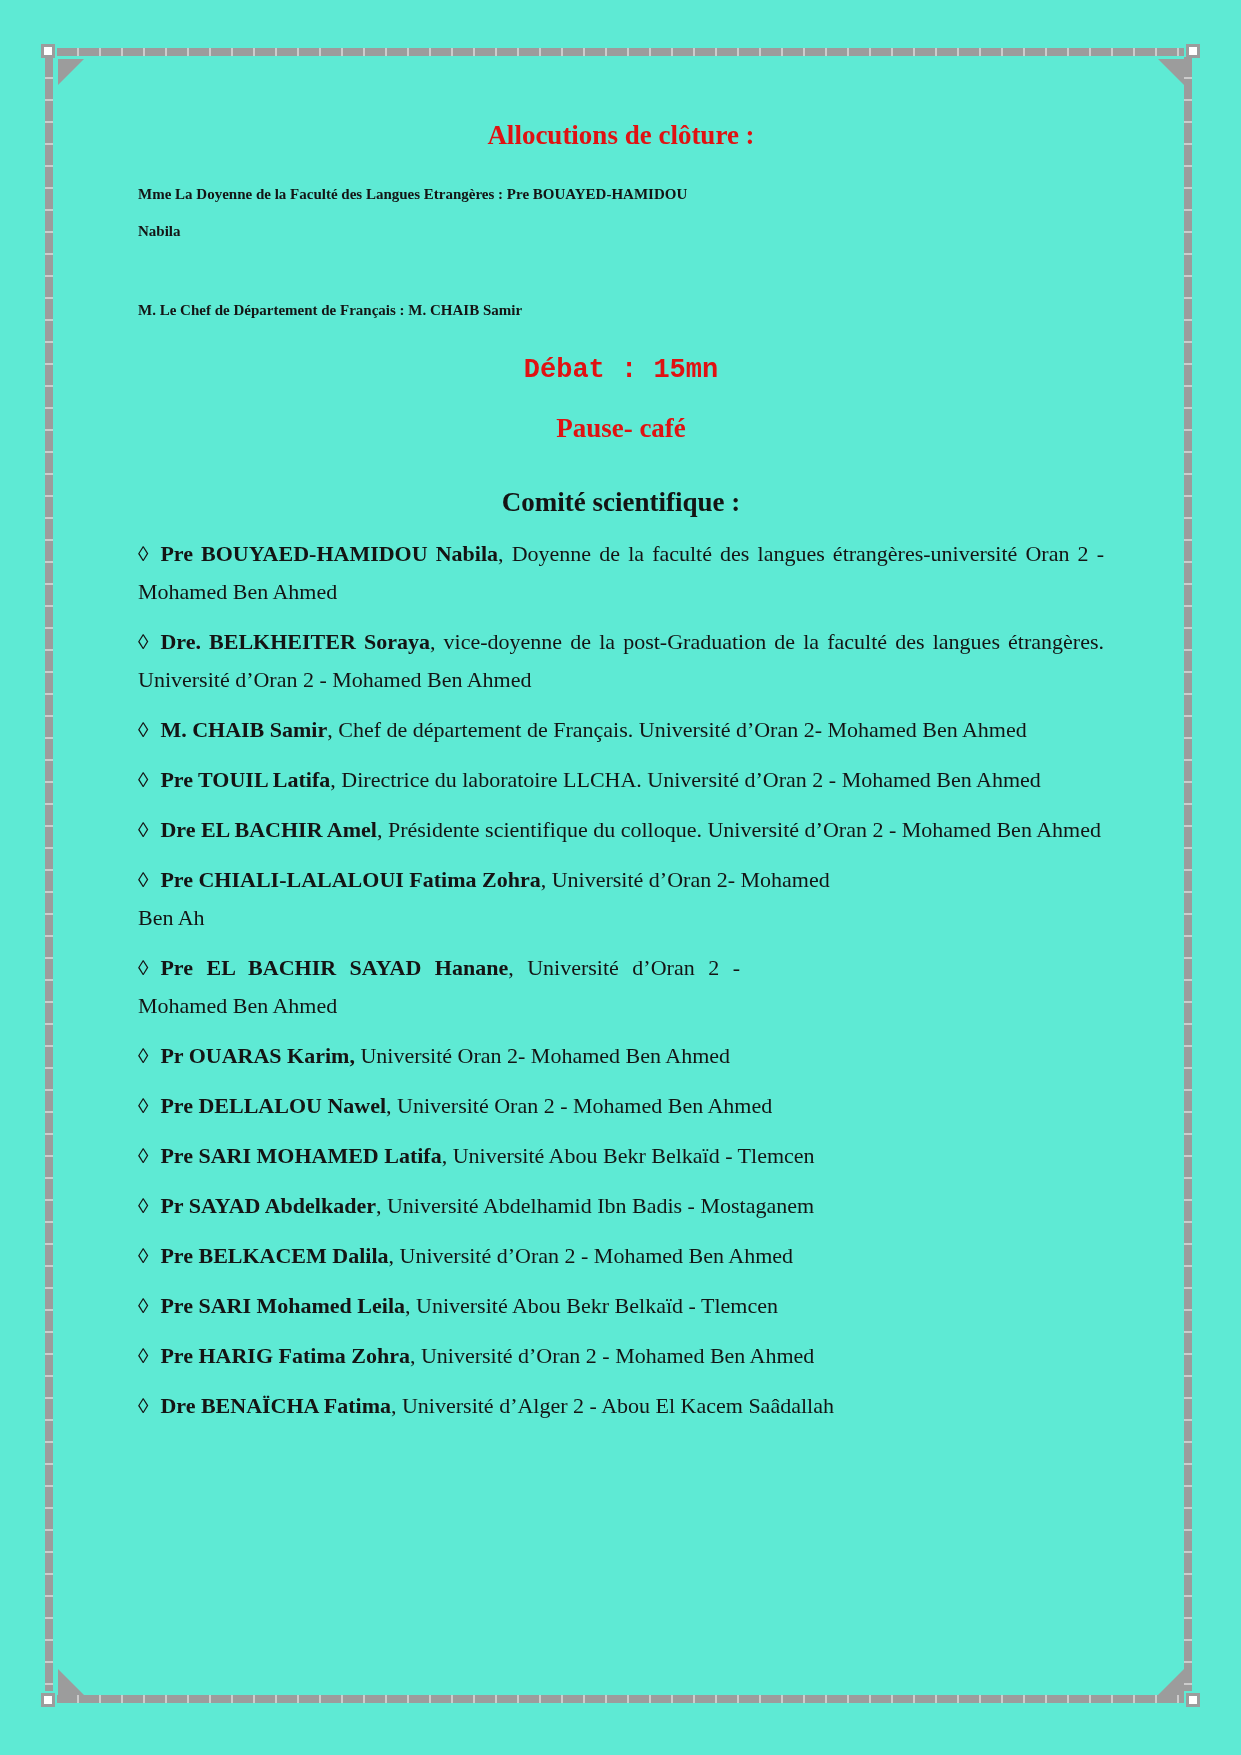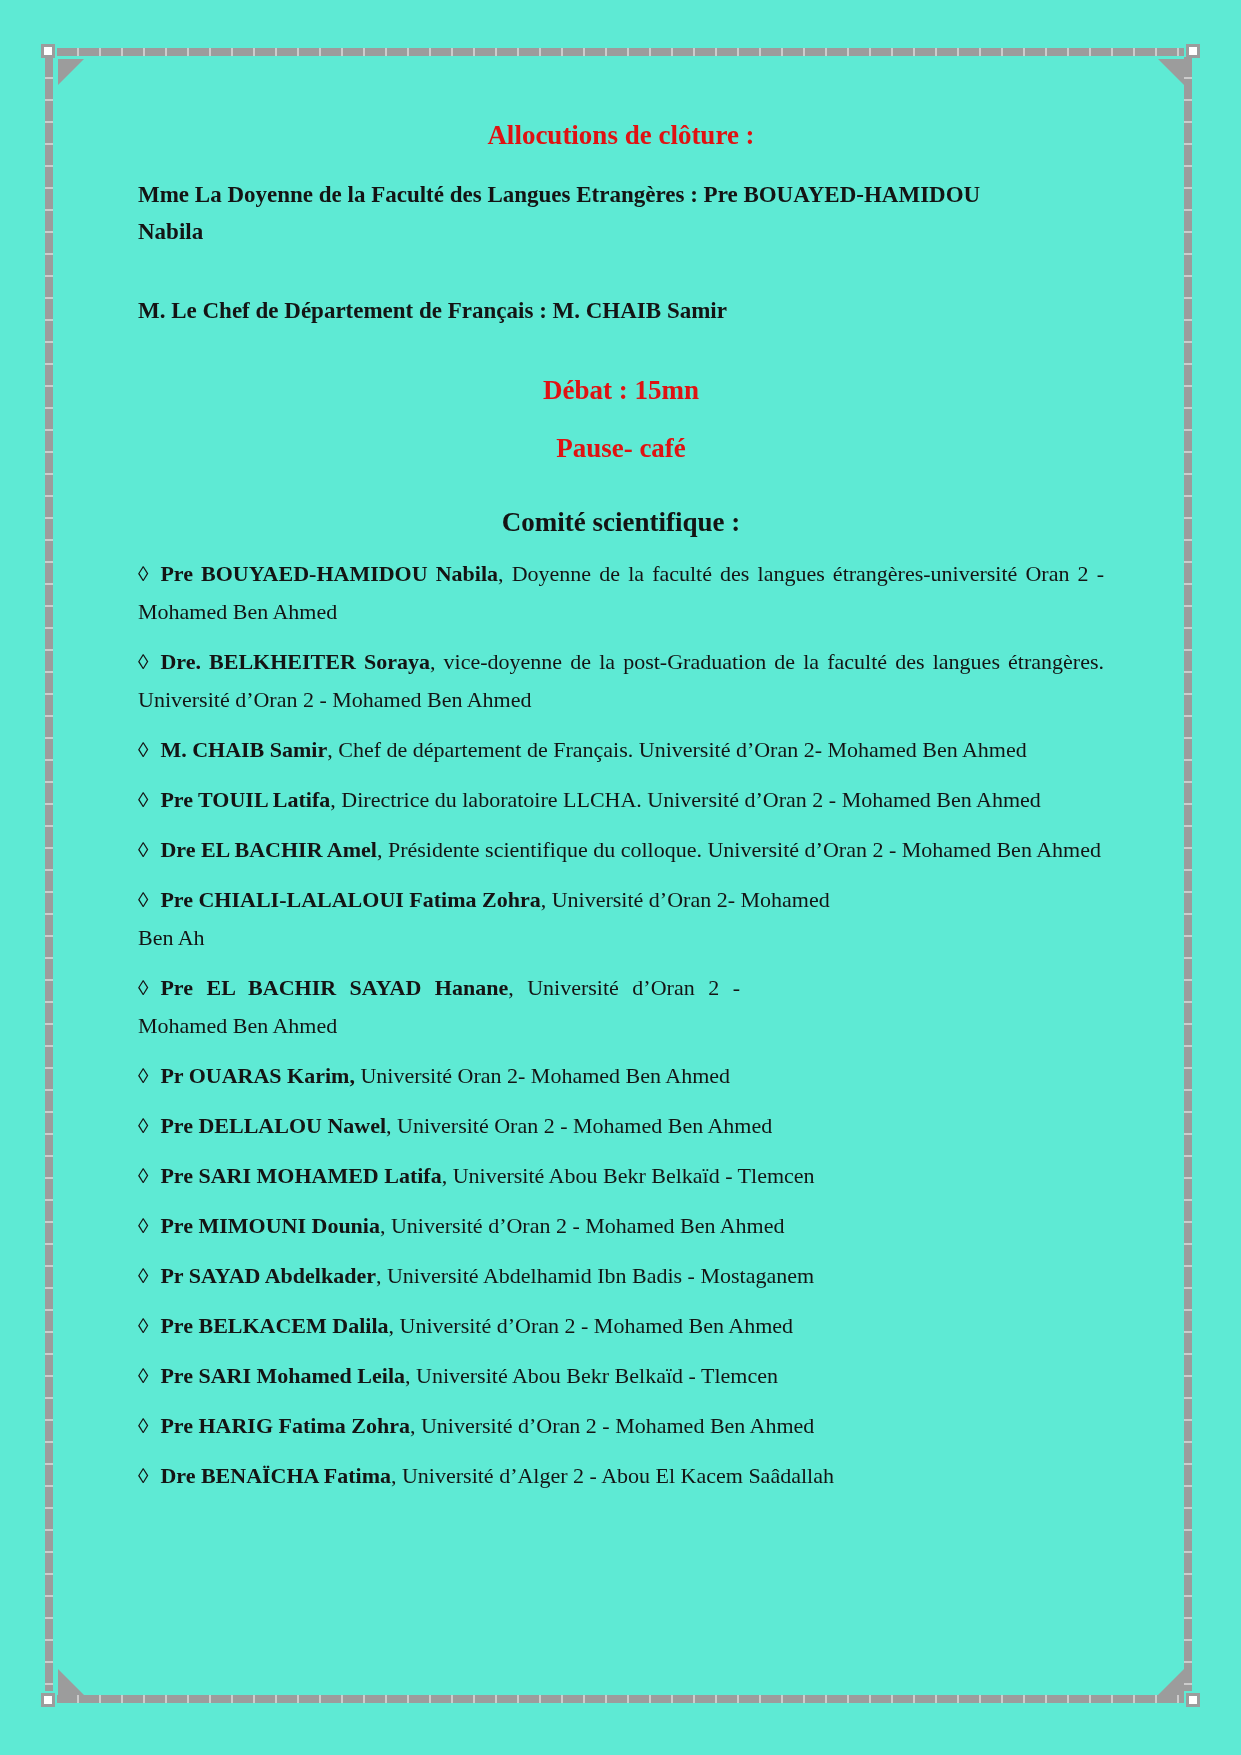--- a/index.html
+++ b/index.html
@@ -44,25 +44,25 @@
   .tri-br{left:1158px;top:1669px;border-bottom-color:var(--border);border-right-color:var(--border);}
 
   
   .content{position:absolute;left:138px;top:0;width:966px;}
   .heading{
     text-align:center;font-weight:bold;font-size:27px;line-height:34px;margin:0;
   }
   .red{color:var(--accent);}
   #closing-heading{margin-top:118px;}
   .intro{
-    font-weight:bold;font-size:23px;line-height:37px;
+    font-weight:bold;font-size:15px;line-height:37px;
     margin:24px 0 0;white-space:pre-line;text-align:left;
   }
   #closing-speaker-2{margin-top:42px;}
-  #debate-heading{margin-top:44px;}
+  #debate-heading{margin-top:24px;font-family:Liberation Mono, monospace;}
   #coffee-heading{margin-top:24px;text-align:center;}
   #committee-heading{margin-top:40px;color:var(--ink);}
   #committee-list{margin-top:16px;}
   .item{
     font-size:22px;line-height:38px;
     text-align:justify;margin:12px 0 0;
   }
   .item .bullet{margin-right:12px;font-size:21px;}
   .item strong{font-weight:bold;}
   .item.stretch{word-spacing:8px;}
@@ -104,21 +104,20 @@
         <p class="item"><span class="bullet">◊</span><strong>Pre BOUYAED-HAMIDOU Nabila</strong><span>, Doyenne de la faculté des langues étrangères-université Oran 2 - Mohamed Ben Ahmed</span></p>
         <p class="item"><span class="bullet">◊</span><strong>Dre. BELKHEITER Soraya</strong><span>, vice-doyenne de la post-Graduation de la faculté des langues étrangères. Université d’Oran 2 - Mohamed Ben Ahmed</span></p>
         <p class="item"><span class="bullet">◊</span><strong>M. CHAIB Samir</strong><span>, Chef de département de Français. Université d’Oran 2- Mohamed Ben Ahmed</span></p>
         <p class="item"><span class="bullet">◊</span><strong>Pre TOUIL Latifa</strong><span>, Directrice du laboratoire LLCHA. Université d’Oran 2 - Mohamed Ben Ahmed</span></p>
         <p class="item"><span class="bullet">◊</span><strong>Dre EL BACHIR Amel</strong><span>, Présidente scientifique du colloque. Université d’Oran 2 - Mohamed Ben Ahmed</span></p>
         <p class="item"><span class="bullet">◊</span><strong>Pre CHIALI-LALALOUI Fatima Zohra</strong><span>, Université d’Oran 2- Mohamed</span><br><span class="line2">Ben Ah</span></p>
         <p class="item stretch"><span class="bullet">◊</span><strong>Pre EL BACHIR SAYAD Hanane</strong><span>, Université d’Oran 2 -</span><br><span class="line2">Mohamed Ben Ahmed</span></p>
         <p class="item"><span class="bullet">◊</span><strong>Pr OUARAS Karim,</strong><span> Université Oran 2- Mohamed Ben Ahmed</span></p>
         <p class="item"><span class="bullet">◊</span><strong>Pre DELLALOU Nawel</strong><span>, Université Oran 2 - Mohamed Ben Ahmed</span></p>
         <p class="item"><span class="bullet">◊</span><strong>Pre SARI MOHAMED Latifa</strong><span>, Université Abou Bekr Belkaïd - Tlemcen</span></p>
-        <p class="item"><span class="bullet">◊</span><strong>Pre MIMOUNI Dounia</strong><span>, Université d’Oran 2 - Mohamed Ben Ahmed</span></p>
         <p class="item"><span class="bullet">◊</span><strong>Pr SAYAD Abdelkader</strong><span>, Université Abdelhamid Ibn Badis - Mostaganem</span></p>
         <p class="item"><span class="bullet">◊</span><strong>Pre BELKACEM Dalila</strong><span>, Université d’Oran 2 - Mohamed Ben Ahmed</span></p>
         <p class="item"><span class="bullet">◊</span><strong>Pre SARI Mohamed Leila</strong><span>, Université Abou Bekr Belkaïd - Tlemcen</span></p>
         <p class="item"><span class="bullet">◊</span><strong>Pre HARIG Fatima Zohra</strong><span>, Université d’Oran 2 - Mohamed Ben Ahmed</span></p>
         <p class="item"><span class="bullet">◊</span><strong>Dre BENAÏCHA Fatima</strong><span>, Université d’Alger 2 - Abou El Kacem Saâdallah</span></p>
       </div>
   </div>
 </div>
 
 </body></html>

